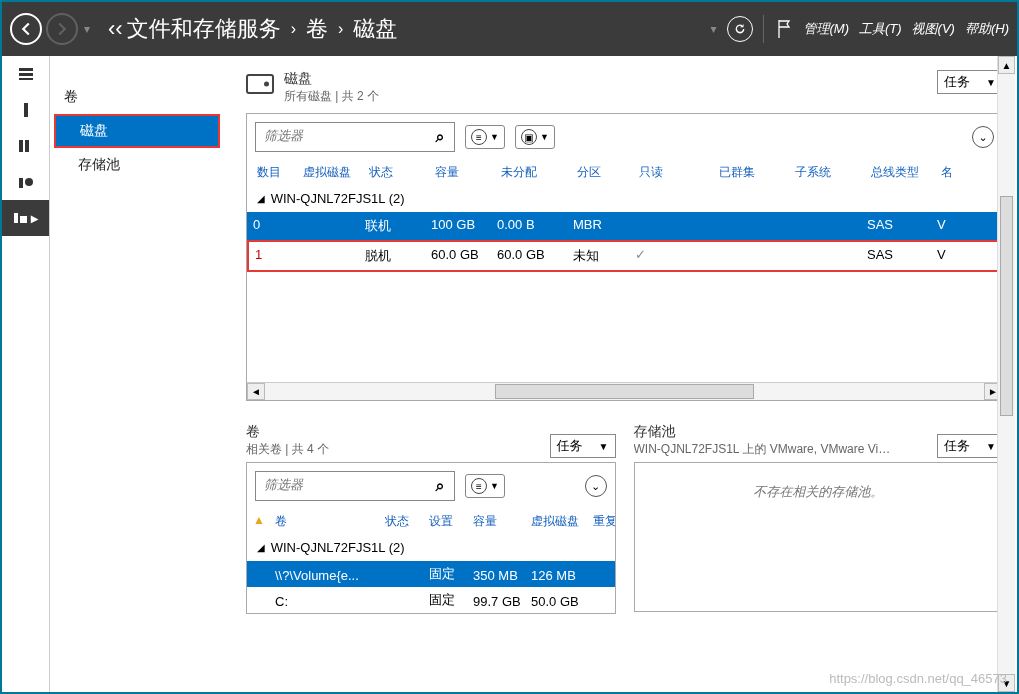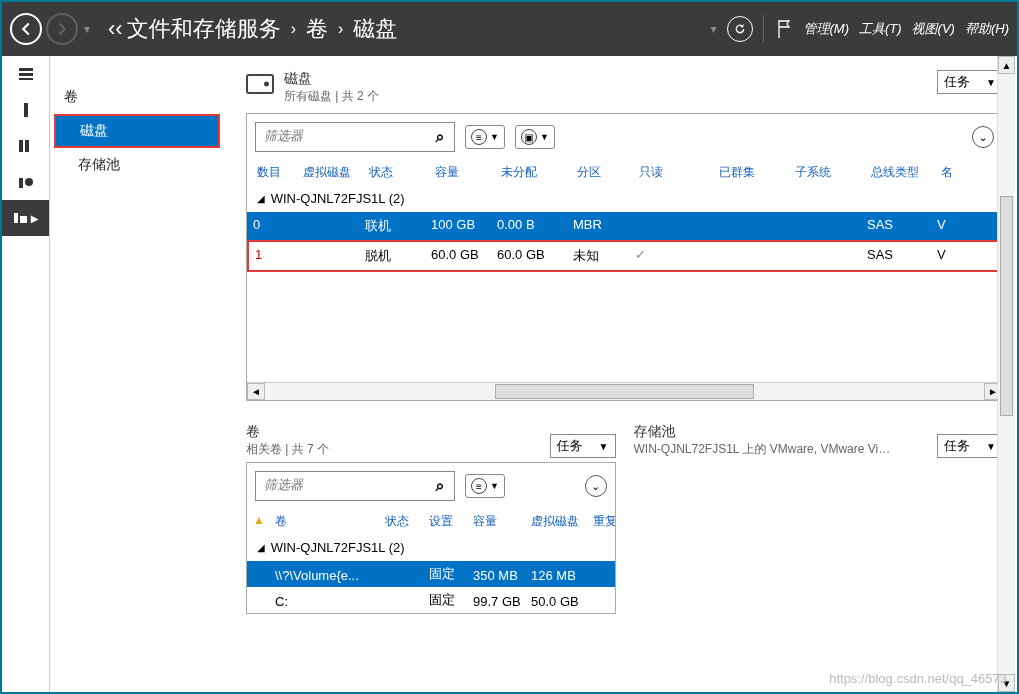--- a/index.html
+++ b/index.html
@@ -253,21 +253,21 @@
       <div class="arrow">►</div>
     </div>
   </div>
 
   <div class="bottom-panels">
 
     <div class="bpanel">
       <div class="bhead">
         <div class="btitles">
           <div class="bt1">卷</div>
-          <div class="bt2">相关卷 | 共 7 个</div>
+          <div class="bt2">相关卷 | 共 4 个</div>
         </div>
         <div class="tasks-dd" style="margin-left:auto">
           <span>任务</span>
             <span class="caret">▼</span>
         </div>
       </div>
       <div class="panel-frame">
         <div class="toolbar">
           <div class="filterbox">
             <input placeholder="筛选器" style="">
@@ -317,20 +317,23 @@
       <div class="bhead">
         <div class="btitles" style="min-width:0">
           <div class="bt1">存储池</div>
           <div class="bt2">WIN-QJNL72FJS1L 上的 VMware, VMware Virt...</div>
         </div>
         <div class="tasks-dd" style="margin-left:auto">
           <span>任务</span>
             <span class="caret">▼</span>
         </div>
       </div>
+      <div class="panel-frame" style="height:150px">
+        <div class="emptymsg">不存在相关的存储池。</div>
+      </div>
     </div>
   </div>
 
 </div>
 
 <div class="right-scroll">
   <div class="arrow">▲</div>
   <div class="thumb"></div>
   <div class="arrow" style="position:absolute;bottom:0;width:100%">▼</div>
 </div>

